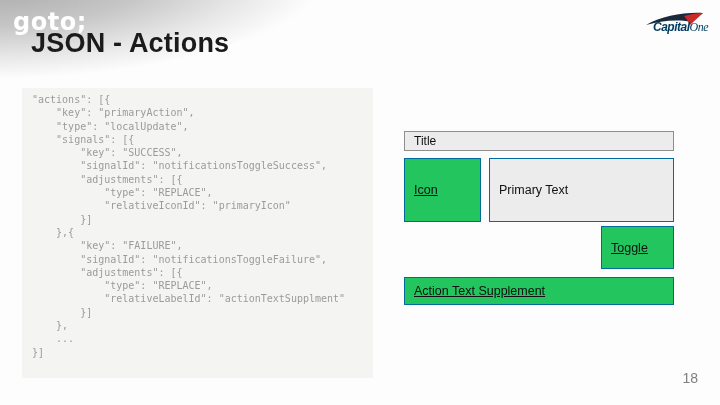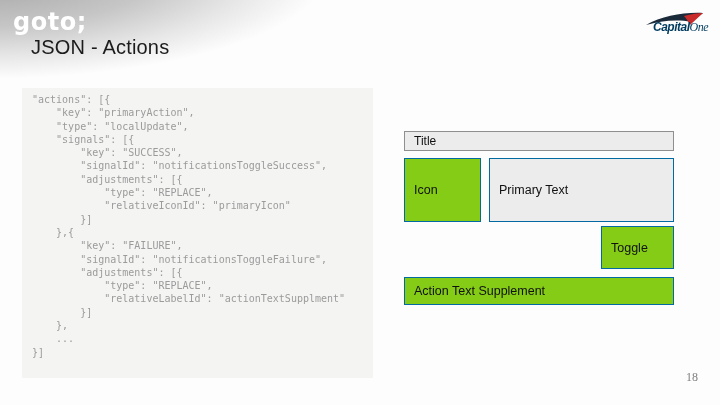--- a/index.html
+++ b/index.html
@@ -26,22 +26,22 @@
   
   .capone{position:absolute;right:12px;top:12px;width:76px;height:24px;text-decoration:underline;}
   .capone .swoosh{position:absolute;right:2px;top:0;}
   .capone .brandtext{
     position:absolute;right:0;top:8px;white-space:nowrap;
     font-size:12px;line-height:14px;
   }
   .capone .cap{font-weight:bold;font-style:italic;color:#013b5f;letter-spacing:-0.5px;}
   .capone .one{font-style:italic;color:#013b5f;font-family:"Liberation Serif",serif;letter-spacing:-0.5px;}
   .page-title{
-    position:absolute;left:31px;top:36px;
-    font-size:20px;font-weight:400;color:#1b1b1b;
+    position:absolute;left:31px;top:28px;
+    font-size:27px;font-weight:700;color:#1b1b1b;
     letter-spacing:0.2px;
   }
   
   .code-block{
     position:absolute;left:22px;top:88px;width:351px;height:290px;
     background:#f4f4f3;
     box-sizing:border-box;
     padding:5px 0 0 10px;
     overflow:hidden;
   }
@@ -53,30 +53,30 @@
   }
   
   .wf-box{
     position:absolute;box-sizing:border-box;
     border:1px solid #0369a1;
     font-size:12.5px;color:#111;
     display:flex;align-items:center;
     padding-left:9px;
   }
   .wf-gray{background:#ececec;}
-  .wf-green{background:#84cc16;}
+  .wf-green{background:#22c55e;text-decoration:underline;}
   .wf-title{left:404px;top:131px;width:270px;height:20px;font-size:12px;border-color:#8f8f8f;}
   .wf-icon{left:404px;top:158px;width:77px;height:64px;}
   .wf-primary{left:489px;top:158px;width:185px;height:64px;}
   .wf-action{left:404px;top:230px;width:192px;height:40px;}
   .wf-toggle{left:601px;top:226px;width:73px;height:43px;}
   .wf-supplement{left:404px;top:277px;width:270px;height:28px;}
   .page-number{
     position:absolute;right:22px;top:370px;
-    font-size:12px;color:#7f7f7f;font-family:Liberation Serif, serif;
+    font-size:14px;color:#7f7f7f;
   }
 </style>
 </head>
 <body>
 
 <div class="slide">
 
   <div class="top-gradient"></div>
 
   <div class="goto-logo">goto;</div>

